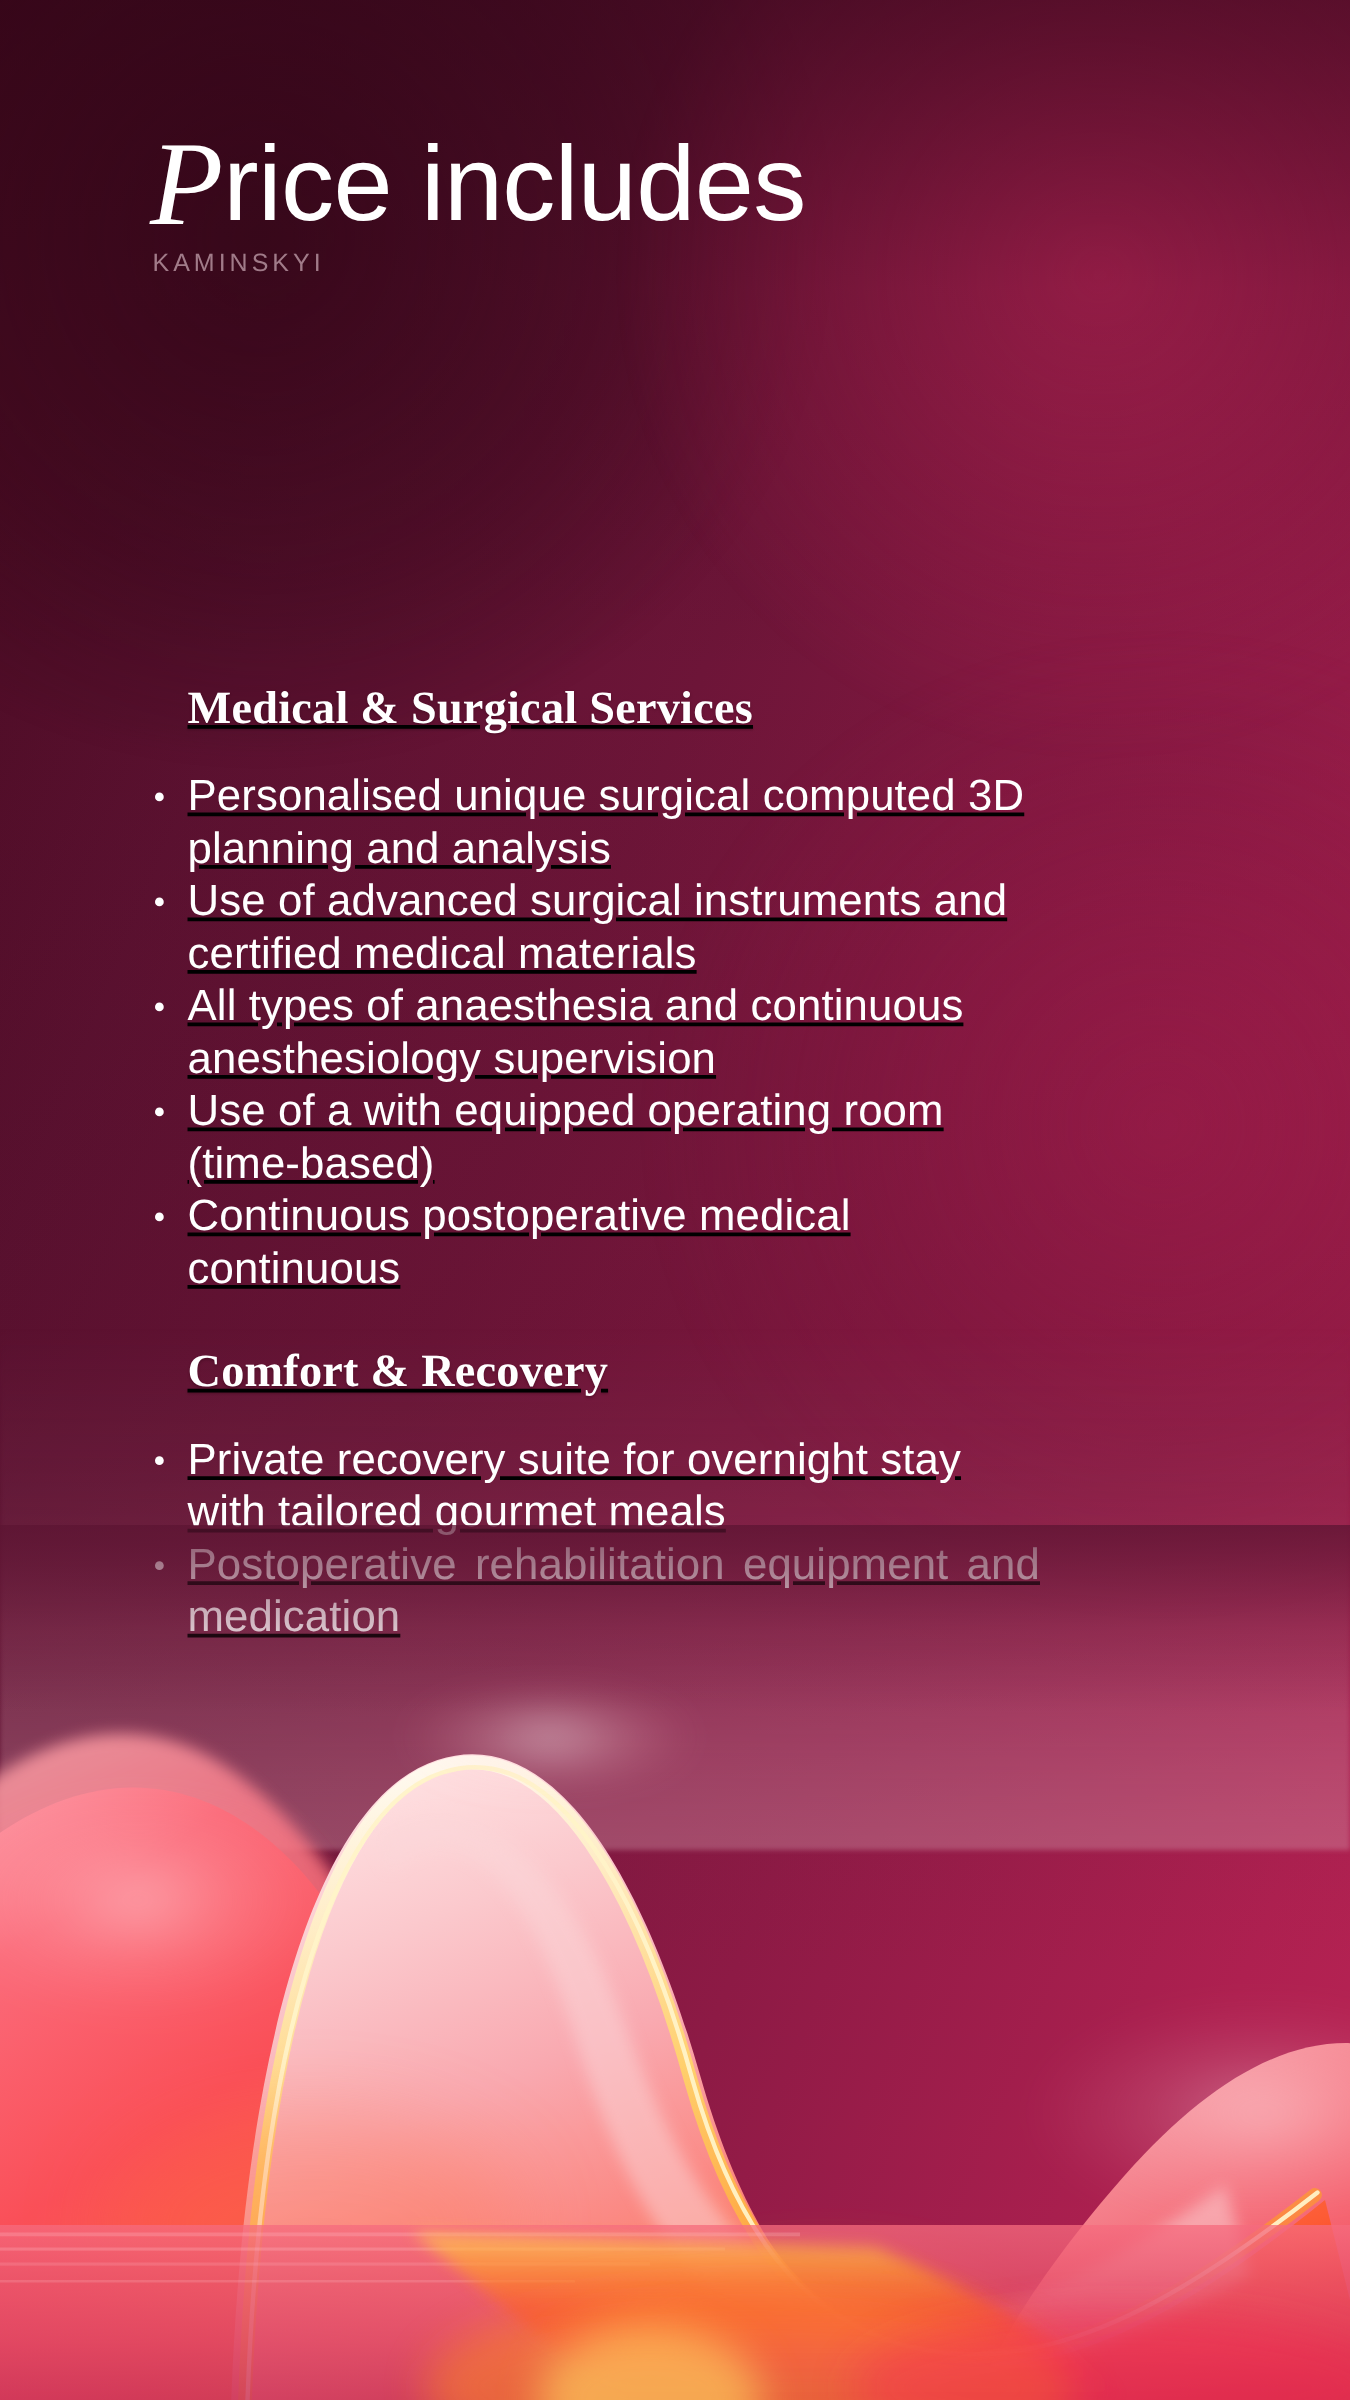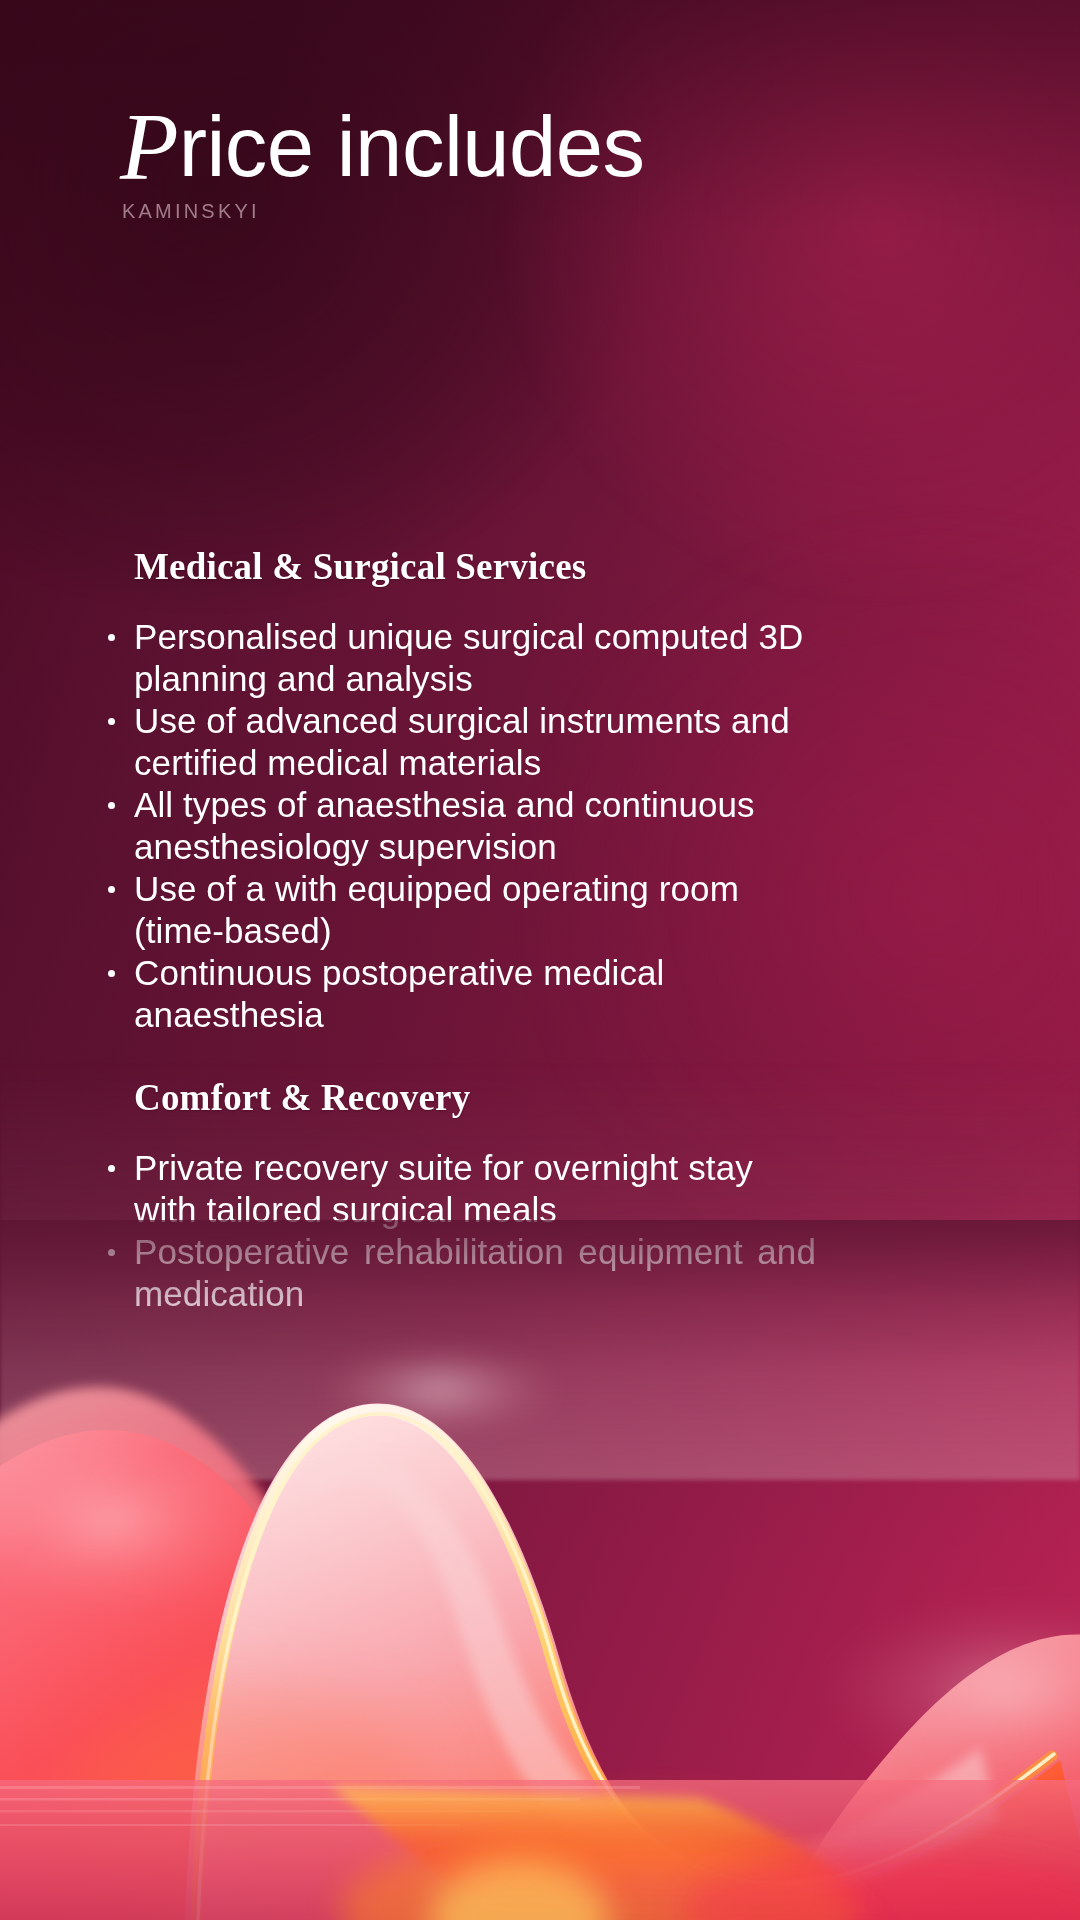--- a/index.html
+++ b/index.html
@@ -116,23 +116,24 @@
     color: #c9a8b4;
     opacity: 0.72;
     font-size: 20px;
     font-weight: normal;
     letter-spacing: 3.2px;
   }
 
   
   .content {
     position: absolute;
-    left: 0;
+    left: 16px;
     top: 545px;
     width: 912px;
+    text-decoration: underline;
   }
   .section { margin-bottom: 0; }
   .section + .section { margin-top: 40px; }
 
   .section-title {
     color: #ffffff;
     font-family: "Liberation Serif", "DejaVu Serif", serif;
     font-weight: bold;
     font-size: 37px;
     letter-spacing: 0.2px;
@@ -223,31 +224,31 @@
         <li>
             <span class="bullet-dot"></span>
             <span class="li-text">All types of anaesthesia and continuous anesthesiology supervision</span>
           </li>
         <li>
             <span class="bullet-dot"></span>
             <span class="li-text">Use of a with equipped operating room (time-based)</span>
           </li>
         <li>
             <span class="bullet-dot"></span>
-            <span class="li-text">Continuous postoperative medical anaesthesia</span>
+            <span class="li-text">Continuous postoperative medical continuous</span>
           </li>
       </ul>
     </div>
 
     <div class="section">
       <div class="section-title">Comfort &amp; Recovery</div>
       <ul class="bullets">
         <li>
             <span class="bullet-dot"></span>
-            <span class="li-text">Private recovery suite for overnight stay with tailored surgical meals</span>
+            <span class="li-text">Private recovery suite for overnight stay with tailored gourmet meals</span>
           </li>
         <li class="justify">
             <span class="bullet-dot"></span>
             <span class="li-text">Postoperative rehabilitation equipment and medication</span>
           </li>
       </ul>
     </div>
 
   </div>
 

